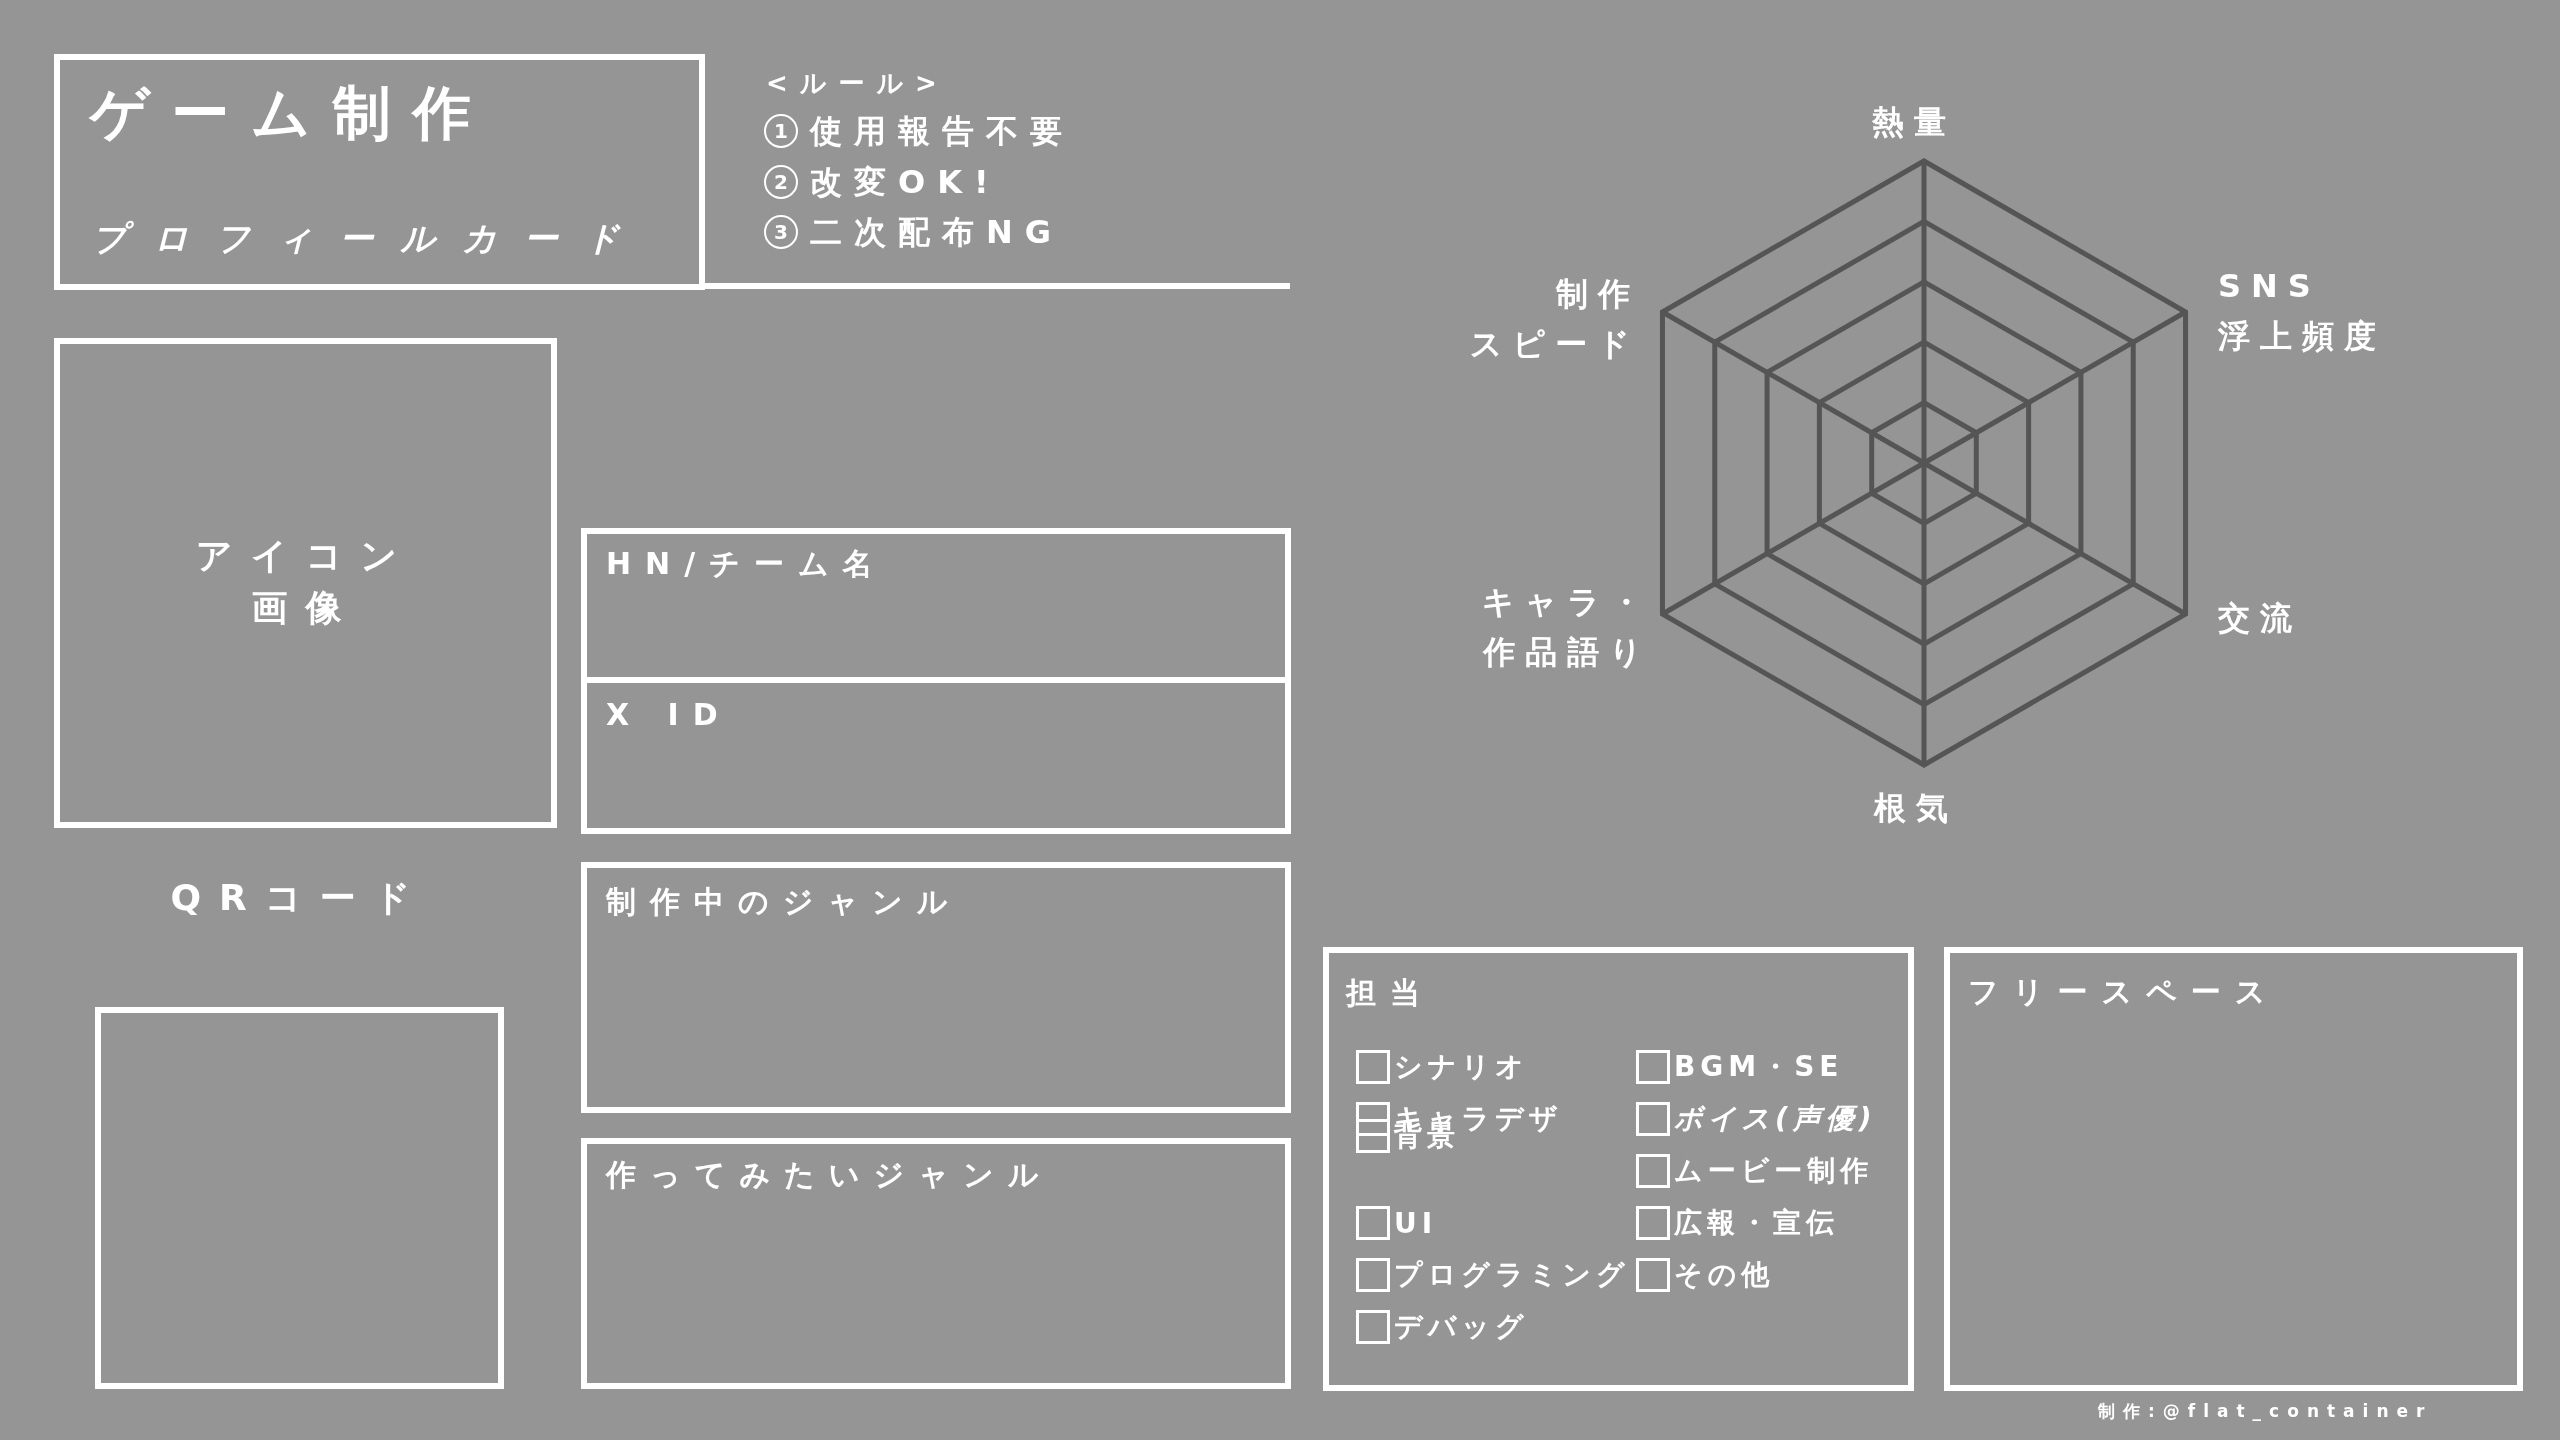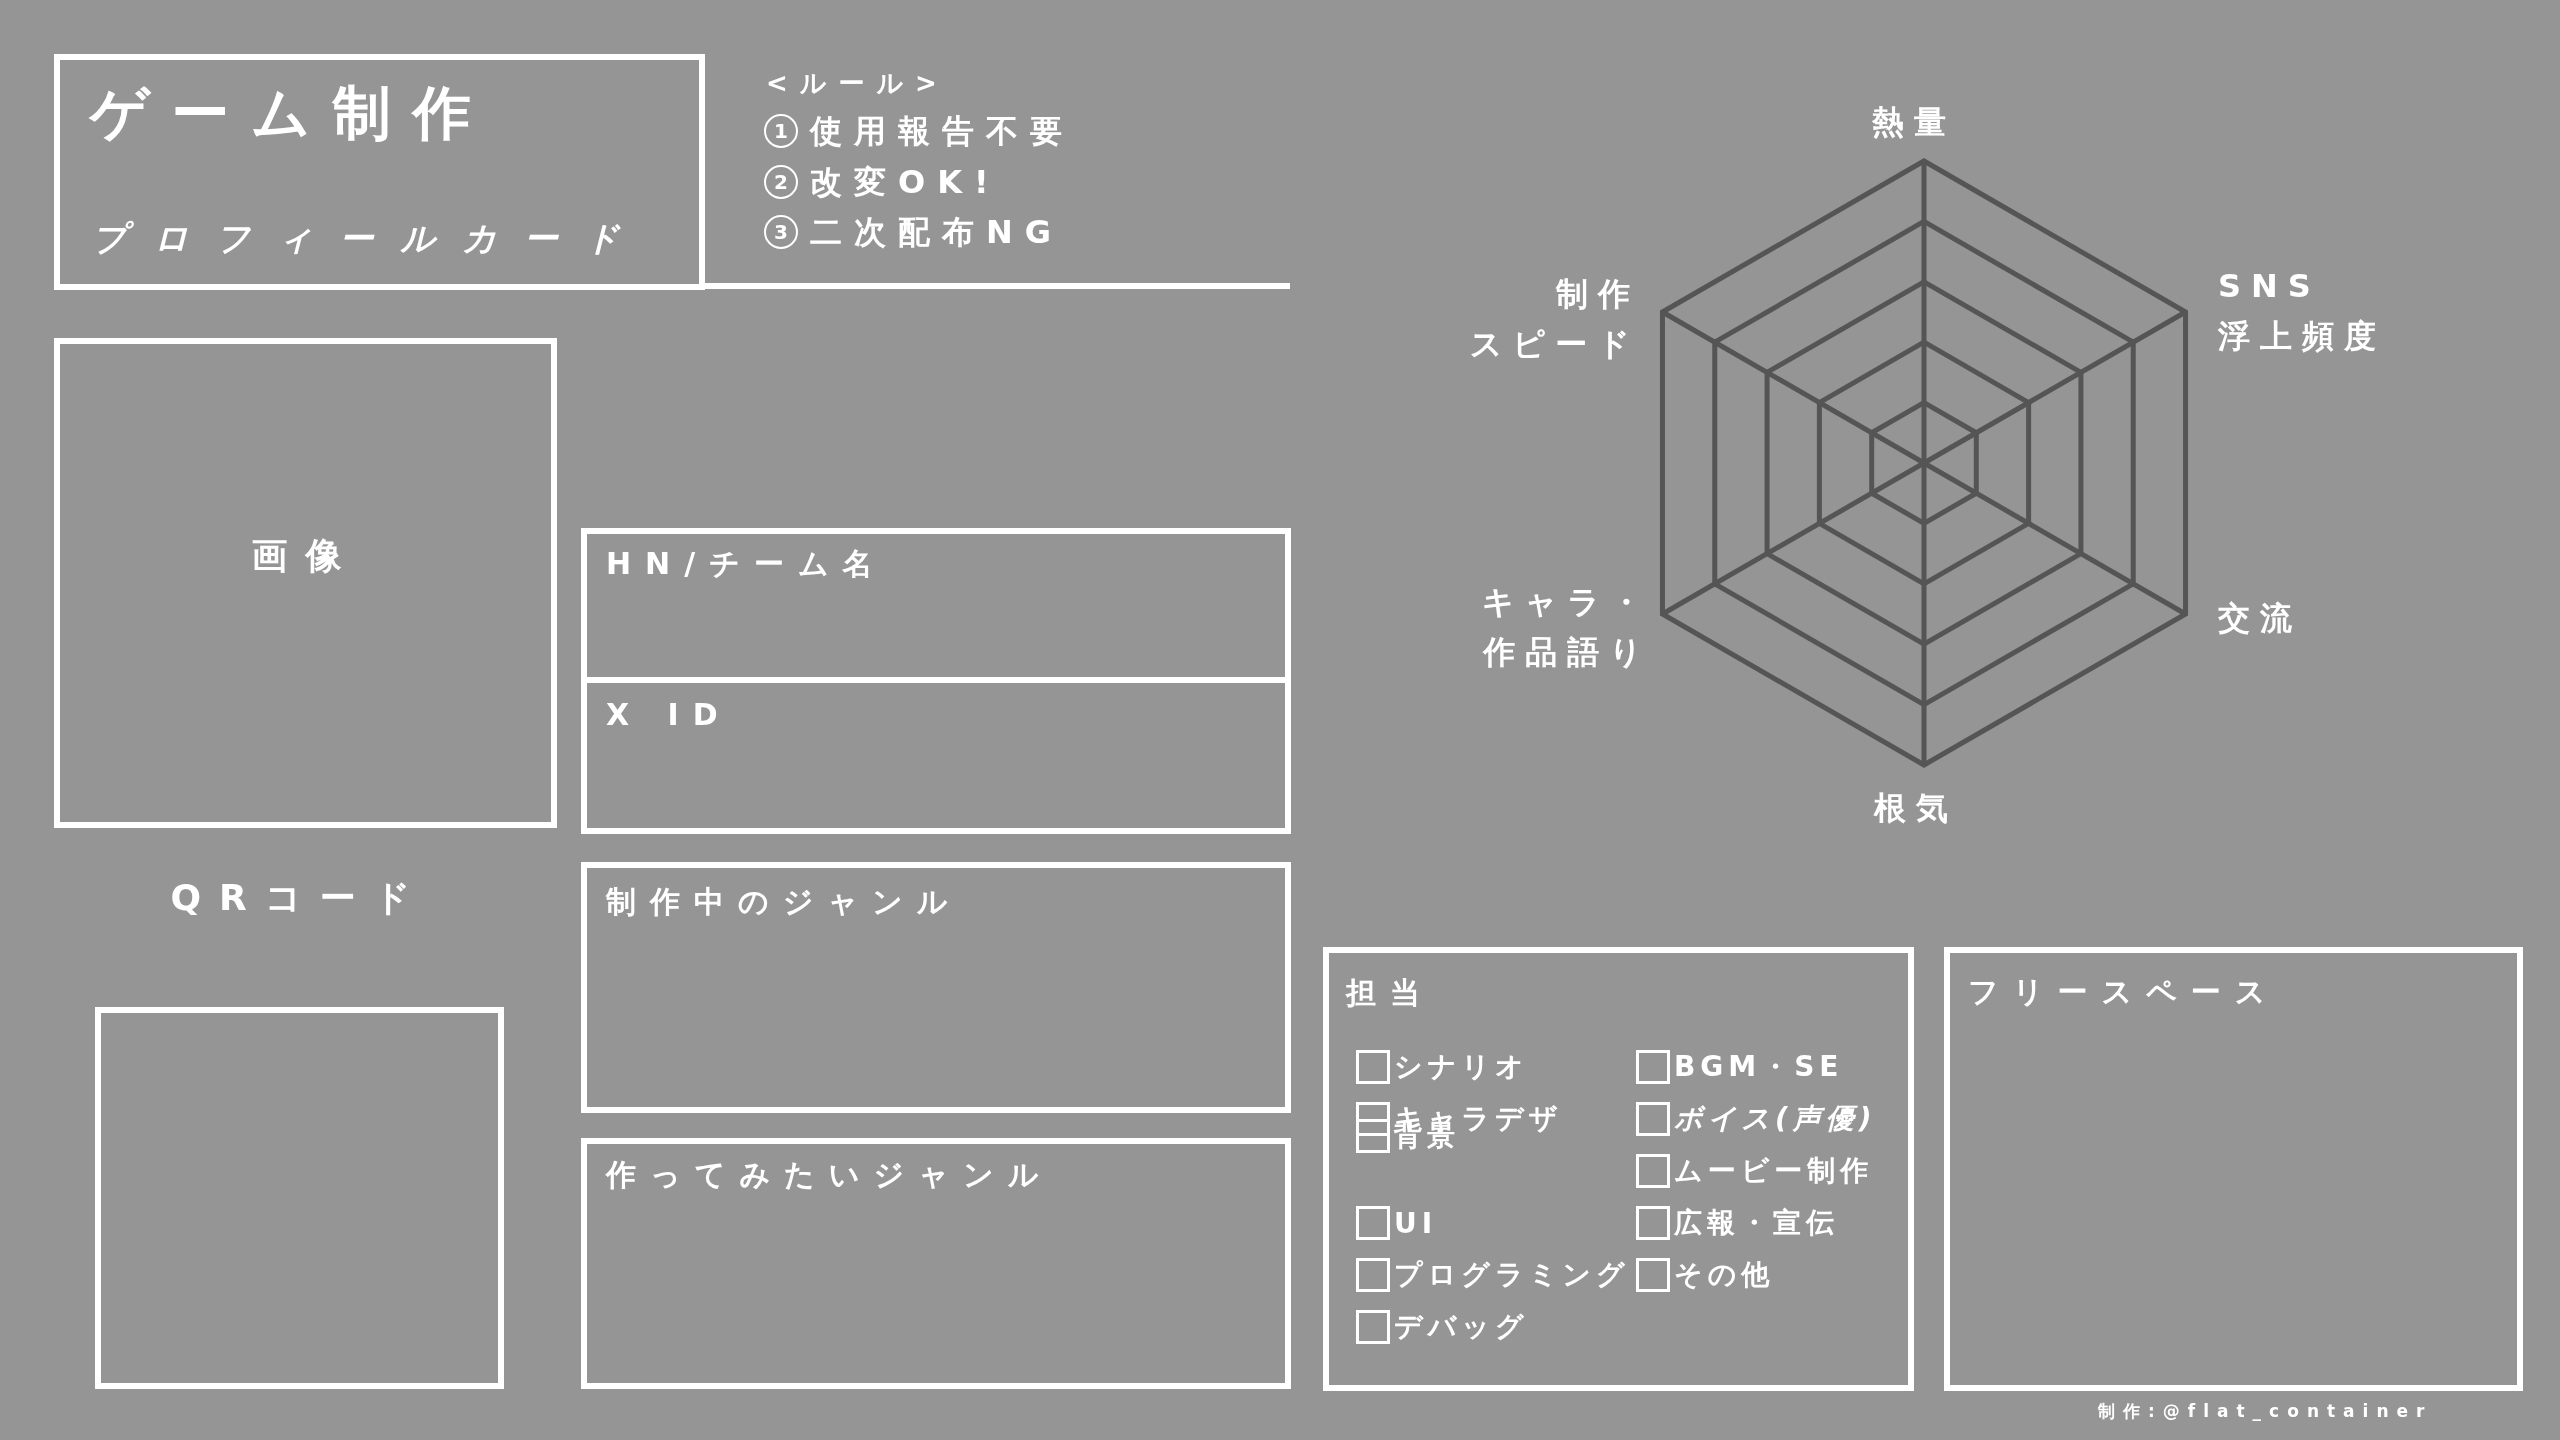--- a/index.html
+++ b/index.html
@@ -46,20 +46,21 @@
   <span class="num">2</span>
   <span>改変OK!</span>
 </div>
 <div class="label rule" style="left:764px; top:215px;">
   <span class="num">3</span>
   <span>二次配布NG</span>
 </div>
 
 <div class="frame" style="left:54px; top:338px; width:503px; height:490px;"></div>
 <div class="label center-label" style="left:54px; top:530px; width:503px;">
+  <div>アイコン</div>
   <div>画像</div>
 </div>
 
 <div class="label center-label" style="left:95px; top:872px; width:409px;">
   <div>QRコード</div>
 </div>
 <div class="frame" style="left:95px; top:1007px; width:409px; height:382px;"></div>
 
 <div class="frame" style="left:581px; top:528px; width:710px; height:306px;"></div>
 <div class="abs" style="left:581px; top:677px; width:710px; height:6px; background:#fff;"></div>

